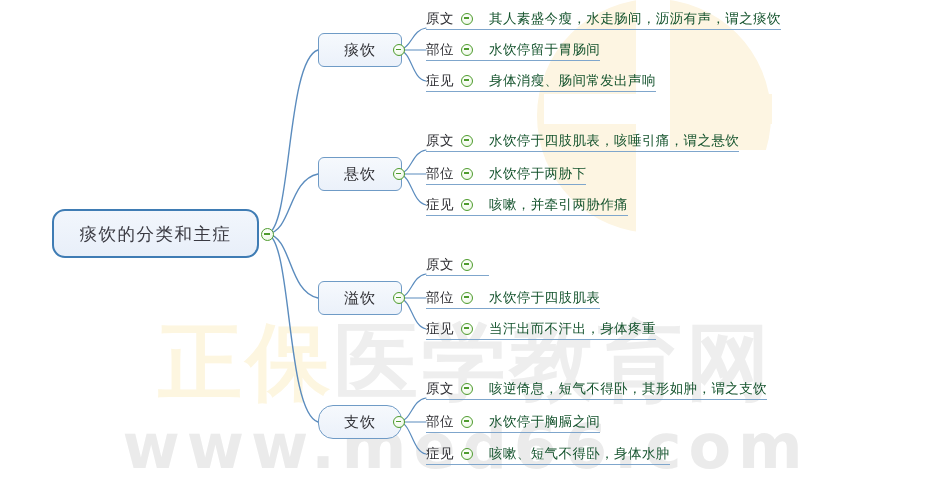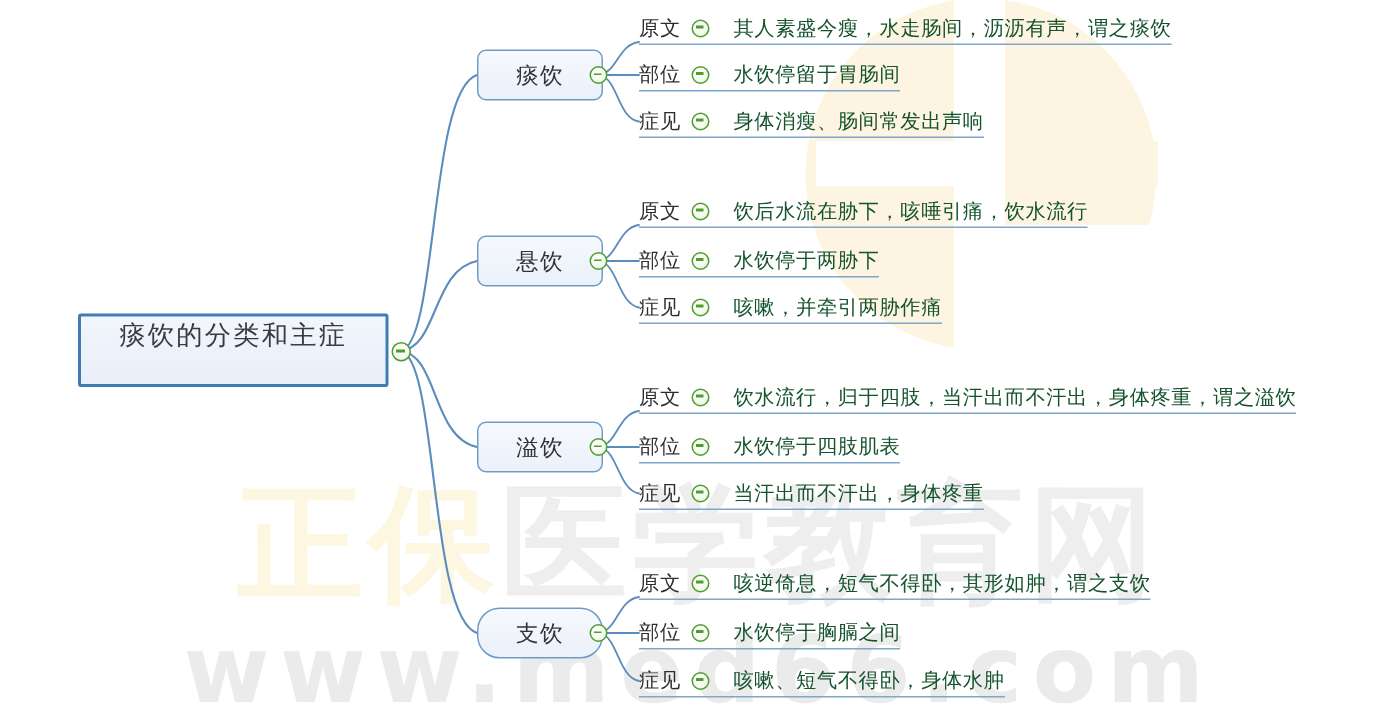--- a/index.html
+++ b/index.html
@@ -85,24 +85,24 @@
   }
 
   .root-node {
     position: absolute;
     left: 52px;
     top: 209px;
     width: 207px;
     height: 49px;
     box-sizing: border-box;
     border: 2px solid #3f7cb4;
-    border-radius: 2px;
+    border-radius: 13px;
     background: linear-gradient(to bottom, #f2f6fc 0%, #e8eff9 100%);
     display: flex;
-    align-items: flex-start;
+    align-items: center;
     justify-content: center;
   }
   .root-label {
     font-family: "Liberation Serif", "DejaVu Serif", serif;
     font-size: 17.5px;
     color: #3a3a42;
     letter-spacing: 1.5px;
     white-space: nowrap;
   }
 
@@ -278,21 +278,21 @@
     <div class="branch-node" style="left:318px; top:157px;">
       <span class="branch-label">悬饮</span>
     </div>
     <div class="toggle small" style="left:393px; top:168px;"></div>
 
     <div class="leaf-row" style="left:426px; top:130px;">
       <span class="leaf-key">原文</span>
       <span class="leaf-toggle-slot">
           <span class="toggle small"></span>
         </span>
-      <span class="leaf-value">饮后水流在胁下，咳唾引痛，饮水流行</span>
+      <span class="leaf-value">水饮停于四肢肌表，咳唾引痛，谓之悬饮</span>
     </div>
     <div class="leaf-row" style="left:426px; top:163px;">
       <span class="leaf-key">部位</span>
       <span class="leaf-toggle-slot">
           <span class="toggle small"></span>
         </span>
       <span class="leaf-value">水饮停于两胁下</span>
     </div>
     <div class="leaf-row" style="left:426px; top:194px;">
       <span class="leaf-key">症见</span>
@@ -305,21 +305,20 @@
     <div class="branch-node" style="left:318px; top:281px;">
       <span class="branch-label">溢饮</span>
     </div>
     <div class="toggle small" style="left:393px; top:292px;"></div>
 
     <div class="leaf-row" style="left:426px; top:254px;">
       <span class="leaf-key">原文</span>
       <span class="leaf-toggle-slot">
           <span class="toggle small"></span>
         </span>
-      <span class="leaf-value">饮水流行，归于四肢，当汗出而不汗出，身体疼重，谓之溢饮</span>
     </div>
     <div class="leaf-row" style="left:426px; top:287px;">
       <span class="leaf-key">部位</span>
       <span class="leaf-toggle-slot">
           <span class="toggle small"></span>
         </span>
       <span class="leaf-value">水饮停于四肢肌表</span>
     </div>
     <div class="leaf-row" style="left:426px; top:318px;">
       <span class="leaf-key">症见</span>

